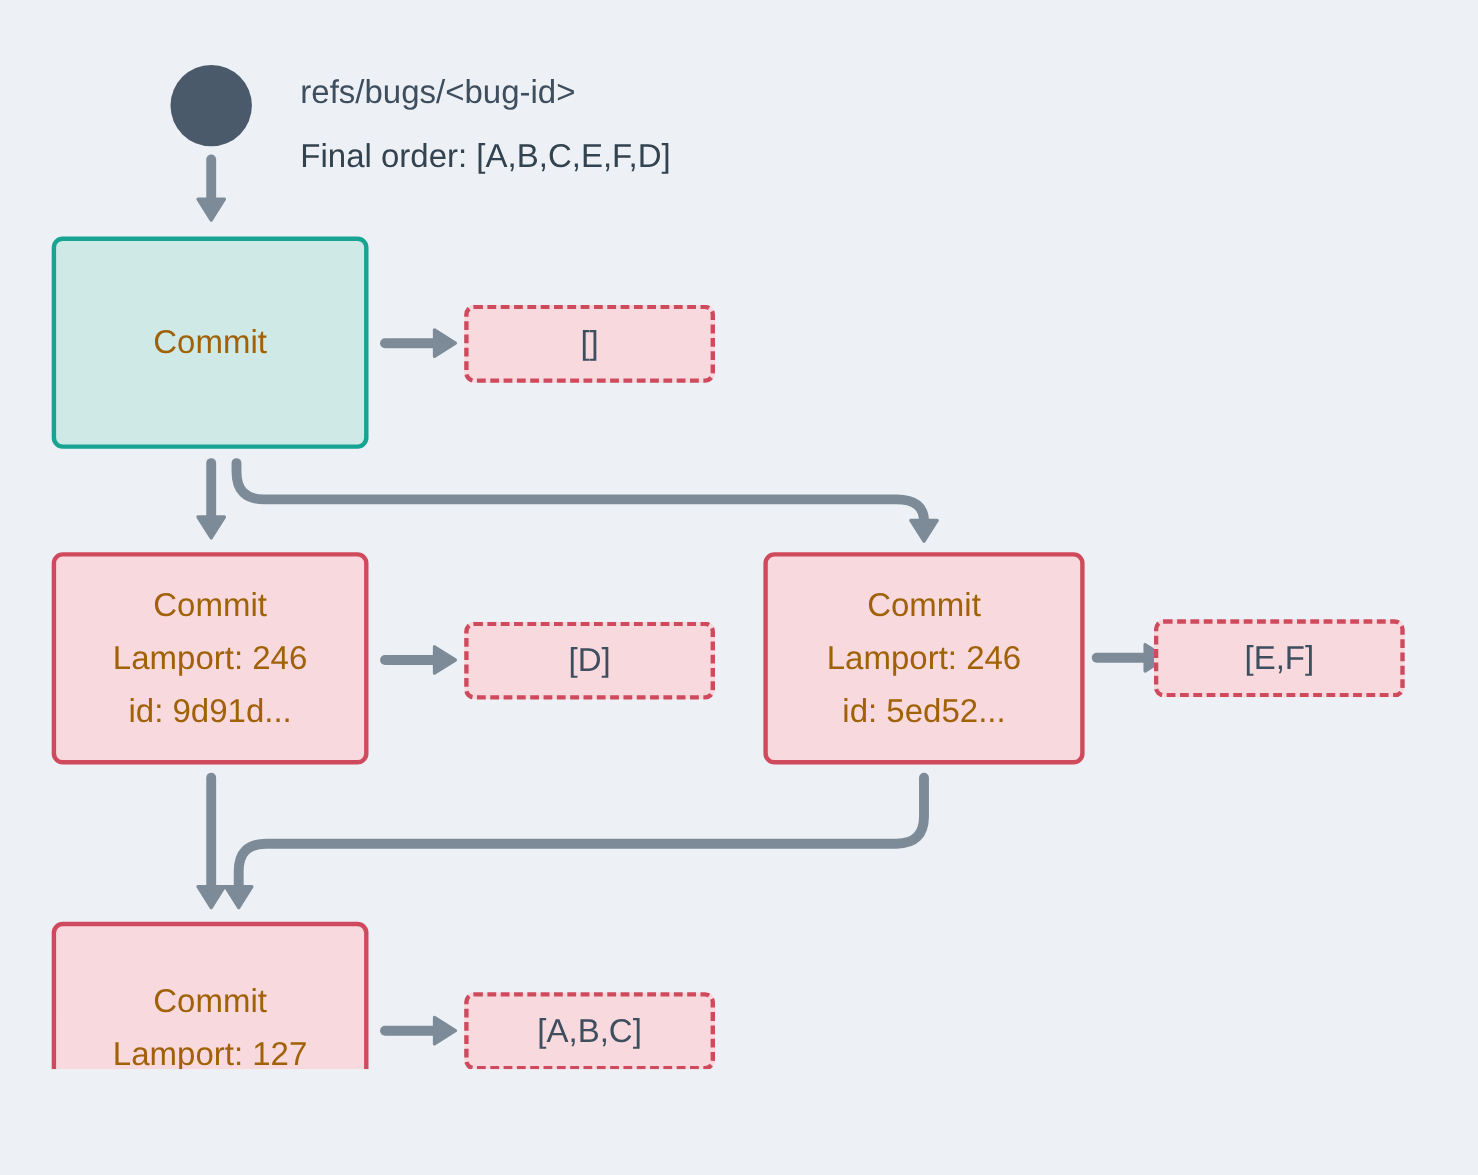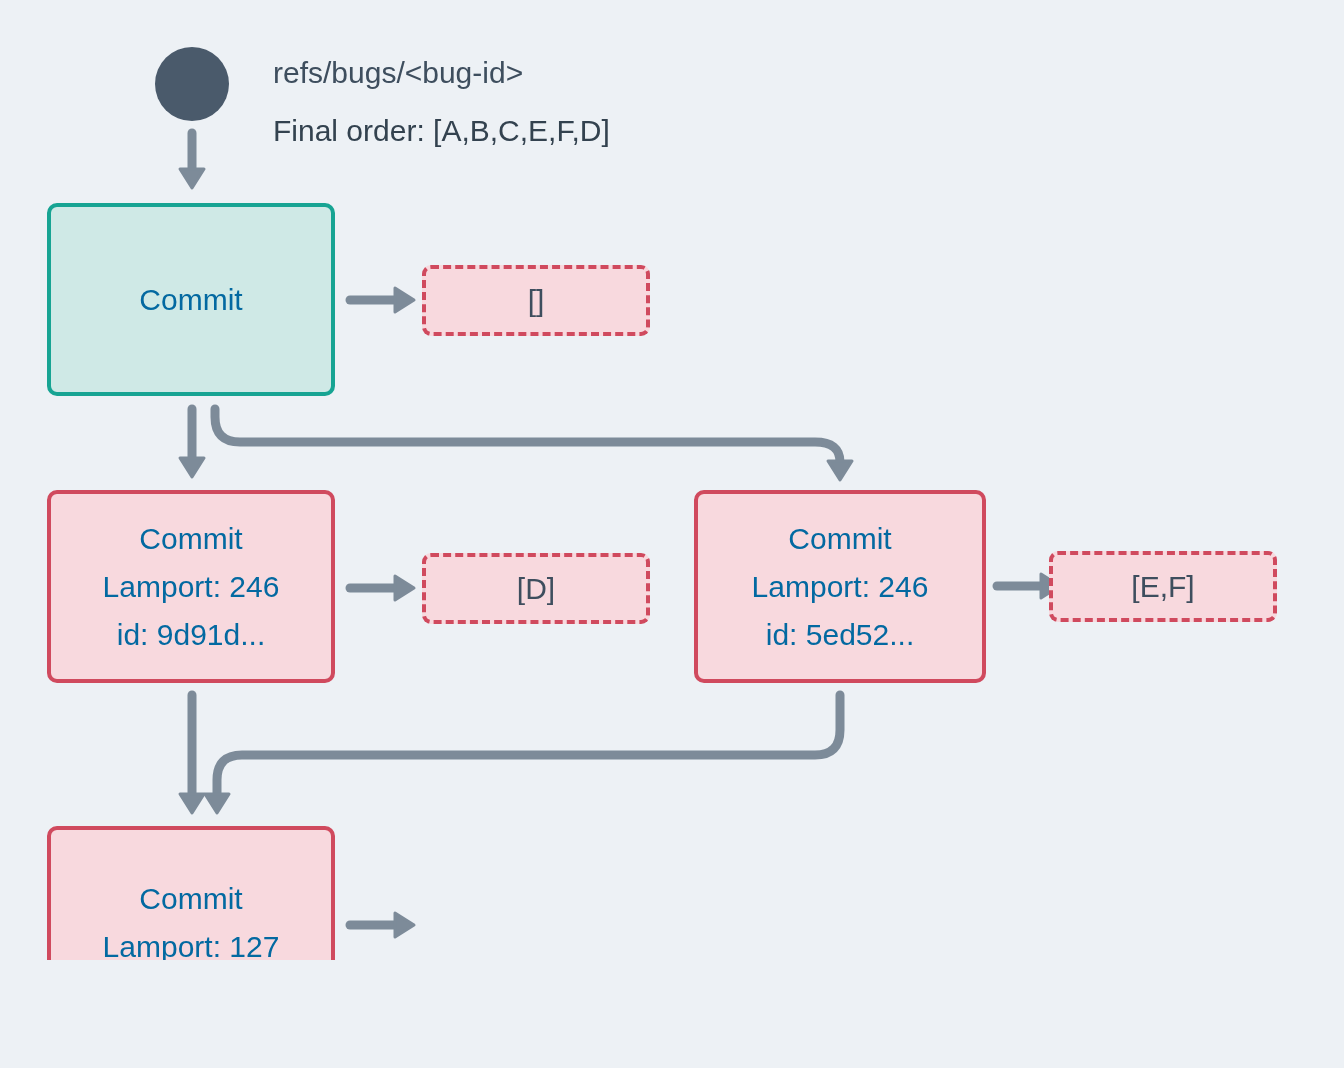--- a/index.html
+++ b/index.html
@@ -7,20 +7,21 @@
     padding: 0;
     background: #edf1f5;
     font-family: "Liberation Sans", sans-serif;
   }
   .canvas {
     position: relative;
     width: 1344px;
     height: 960px;
     background: #edf1f5;
     overflow: hidden;
+    margin-top: 12px;
   }
   .edges {
     position: absolute;
     left: 0;
     top: 0;
   }
   .ref-circle {
     position: absolute;
     left: 155px;
     top: 47px;
@@ -51,21 +52,21 @@
     width: 288px;
     height: 193px;
     border-radius: 10px;
     box-sizing: border-box;
     display: flex;
     flex-direction: column;
     justify-content: center;
     align-items: center;
     font-size: 30px;
     line-height: 48px;
-    color: #0369a1;
+    color: #a16207;
     text-align: center;
   }
   .commit.head {
     background: #cfe9e6;
     border: 4px solid #17a493;
   }
   .commit.normal {
     background: #f8d9de;
     border: 4px solid #d04a5e;
   }
@@ -143,14 +144,15 @@
   </div>
 
   <div class="commit normal c4">
     <div>Commit</div>
     <div>Lamport: 127</div>
   </div>
 
   <div class="result r1">[]</div>
   <div class="result r2">[D]</div>
   <div class="result r3">[E,F]</div>
+  <div class="result r4">[A,B,C]</div>
 
 </div>
 
 </body></html>

